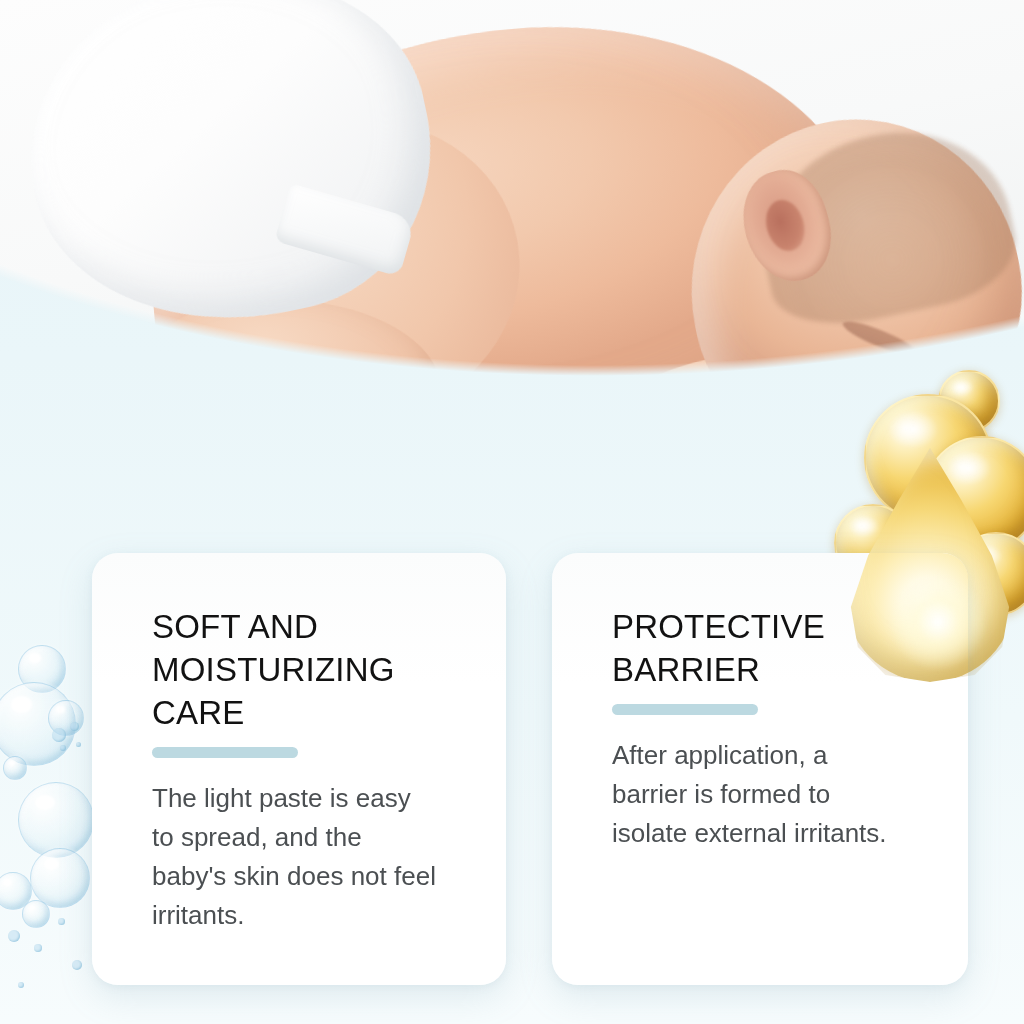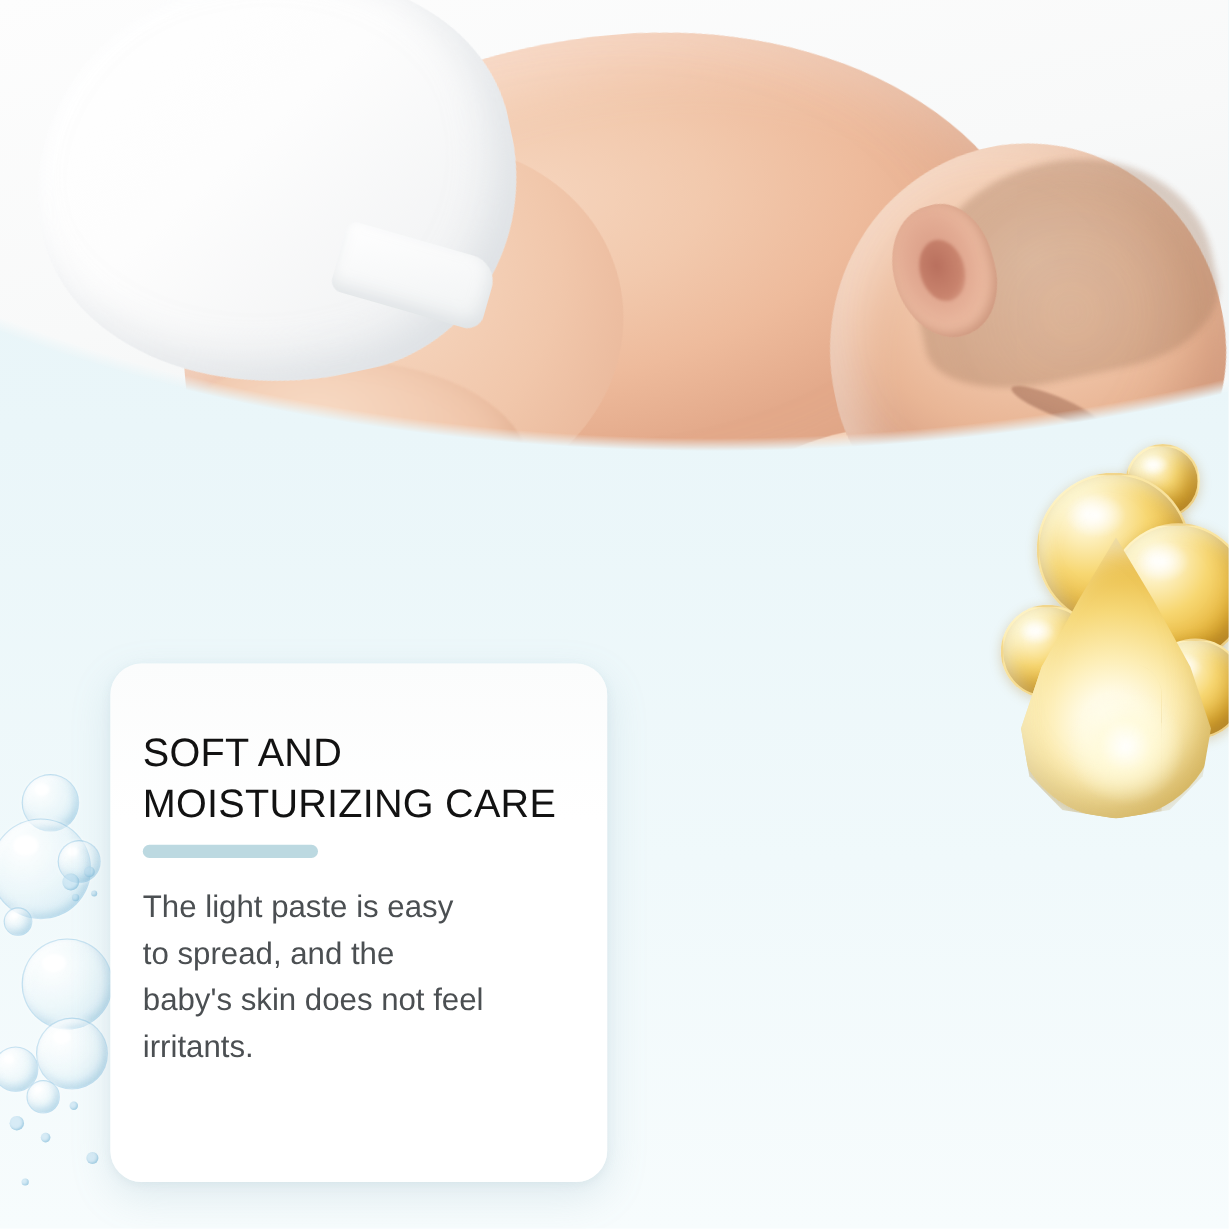--- a/index.html
+++ b/index.html
@@ -294,21 +294,21 @@
     position: absolute;
     top: 553px;
     height: 432px;
     background: linear-gradient(180deg, #fbfcfc 0%, #ffffff 30%, #ffffff 100%);
     border-radius: 26px;
     box-shadow: 0 12px 34px rgba(120,160,180,0.18), 0 2px 8px rgba(120,160,180,0.10);
   }
   #card-left  { left: 92px;  width: 414px; }
   #card-right { left: 552px; width: 416px; }
 
-  .card-inner { position: relative; padding: 52px 18px 0 27px; height: 100%; box-sizing: border-box; }
+  .card-inner { position: relative; padding: 52px 18px 0 27px; height: 100%; box-sizing: border-box; margin-left: 33px; }
 
   .card-title {
     font-size: 33px;
     line-height: 43px;
     letter-spacing: 0.2px;
     color: #121212;
     font-weight: 400;
     margin: 0;
     white-space: pre-line;
   }
@@ -389,20 +389,30 @@
       <h2 class="card-title">SOFT AND
 MOISTURIZING CARE</h2>
       <div class="accent"></div>
       <p class="card-body">The light paste is easy
 to spread, and the
 baby's skin does not feel
 irritants.</p>
     </div>
   </div>
 
+  <div class="card" id="card-right">
+    <div class="card-inner">
+      <h2 class="card-title">PROTECTIVE
+BARRIER</h2>
+      <div class="accent"></div>
+      <p class="card-body"> After application, a
+barrier is formed to
+isolate external irritants.</p>
+    </div>
+  </div>
 
   <div style="position:absolute; left:828px; top:553px; width:140px; height:140px; overflow:hidden; border-radius:0 26px 0 0; pointer-events:none;">
     <div class="oil" style="left:0; top:-197px;">
 
       <div class="ob" style="left:126px; top:176px; width:80px; height:80px;"></div>
       <div class="drop"></div>
       <div class="drop-glow"></div>
     </div>
   </div>
 

